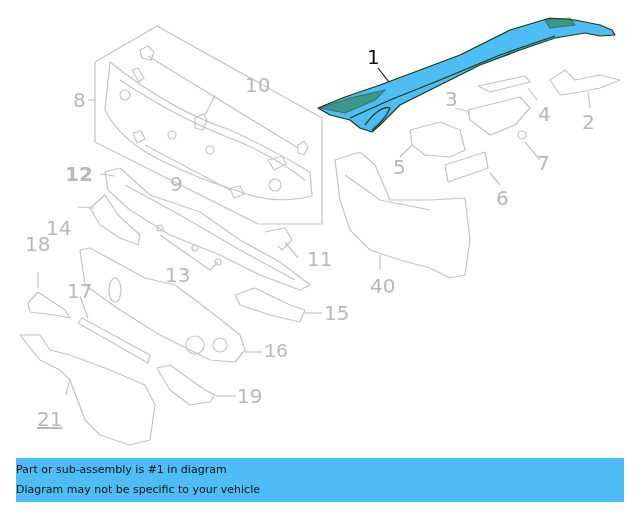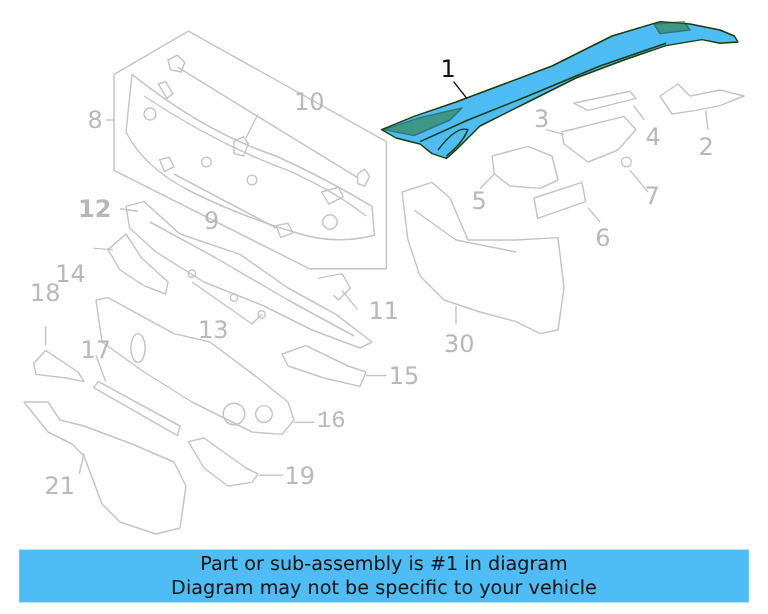--- a/index.html
+++ b/index.html
@@ -1,20 +1,20 @@
 <!DOCTYPE html>
 <html><head>
 <meta charset="utf-8">
 <style>
   html, body { margin: 0; padding: 0; background: #ffffff; }
   body { width: 640px; height: 512px; position: relative; overflow: hidden; font-family: "DejaVu Sans", sans-serif; }
   #diagram { position: absolute; left: 0; top: 0; width: 640px; height: 512px; }
   .callout { position: absolute; font-family: "DejaVu Sans", sans-serif; font-size: 20px; color: #b8b8b8; line-height: 1; }
   .callout.active { color: #111111; }
-  #banner { position: absolute; left: 16px; top: 458px; width: 608px; height: 44px; background: #4ebcf5; text-align: center; color: #111; font-size: 16px; line-height: 20px; padding-top: 2px; box-sizing: border-box; }
+  #banner { position: absolute; left: 16px; top: 458px; width: 608px; height: 44px; background: #4ebcf5; color: #111; font-size: 11px; line-height: 20px; padding-top: 2px; box-sizing: border-box; }
   #banner div { white-space: nowrap; }
 </style>
 </head>
 <body>
 
 <svg id="diagram" viewBox="0 0 640 512" xmlns="http://www.w3.org/2000/svg">
   <g fill="none" stroke="#c4c4c4" stroke-width="1.2" stroke-linejoin="round">
 
     <polygon points="95,62 157,26 322,118 322,224 258,224 95,142"></polygon>
 
@@ -120,19 +120,19 @@
 <span class="callout" style="left:204px;top:75px;margin-left:41px;">10</span>
 <span class="callout" style="left:307px;top:249px;text-align:center;">11</span>
 <span class="callout" style="left:65px;top:164px;font-weight:bold;">12</span>
 <span class="callout" style="left:165px;top:265px;">13</span>
 <span class="callout" style="left:46px;top:198px;margin-top:20px;">14</span>
 <span class="callout" style="left:324px;top:303px;">15</span>
 <span class="callout" style="left:264px;top:342px;font-family:Liberation Mono, monospace;">16</span>
 <span class="callout" style="left:67px;top:281px;">17</span>
 <span class="callout" style="left:25px;top:234px;">18</span>
 <span class="callout" style="left:237px;top:386px;">19</span>
-<span class="callout" style="left:370px;top:276px;">30</span>
-<span class="callout" style="left:37px;top:395px;">21</span>
+<span class="callout" style="left:370px;top:276px;">40</span>
+<span class="callout" style="left:37px;top:409px;text-decoration:underline;">21</span>
 
 <div id="banner">
   <div>Part or sub-assembly is #1 in diagram</div>
   <div>Diagram may not be specific to your vehicle</div>
 </div>
 
 </body></html>

